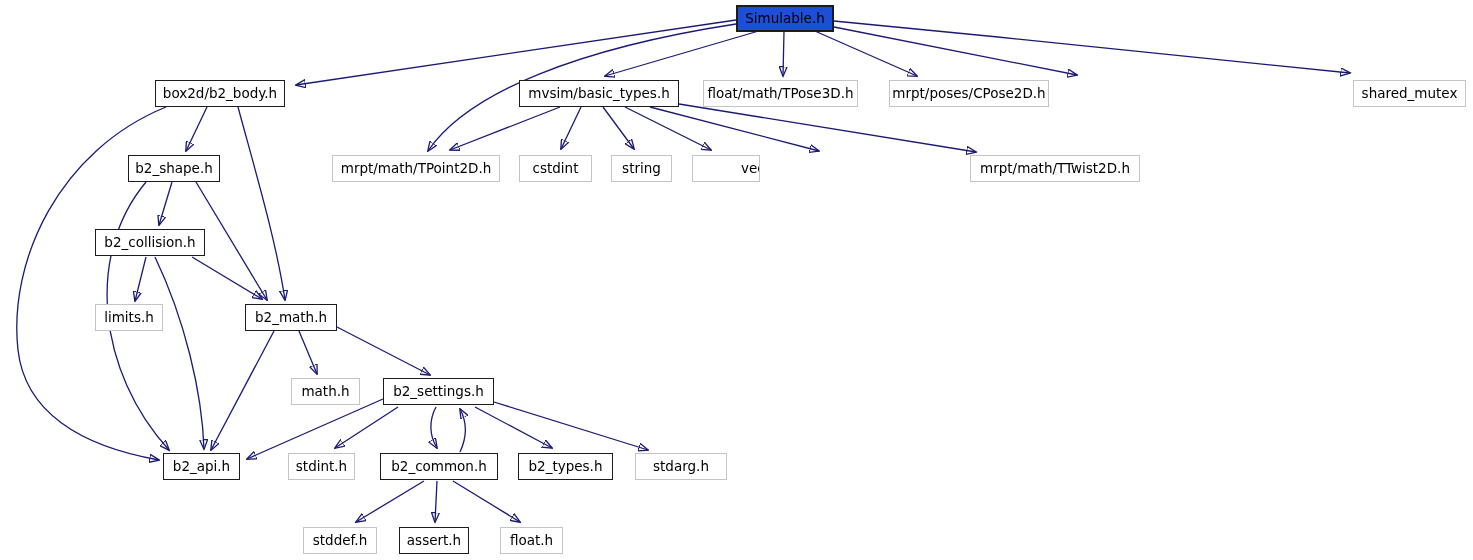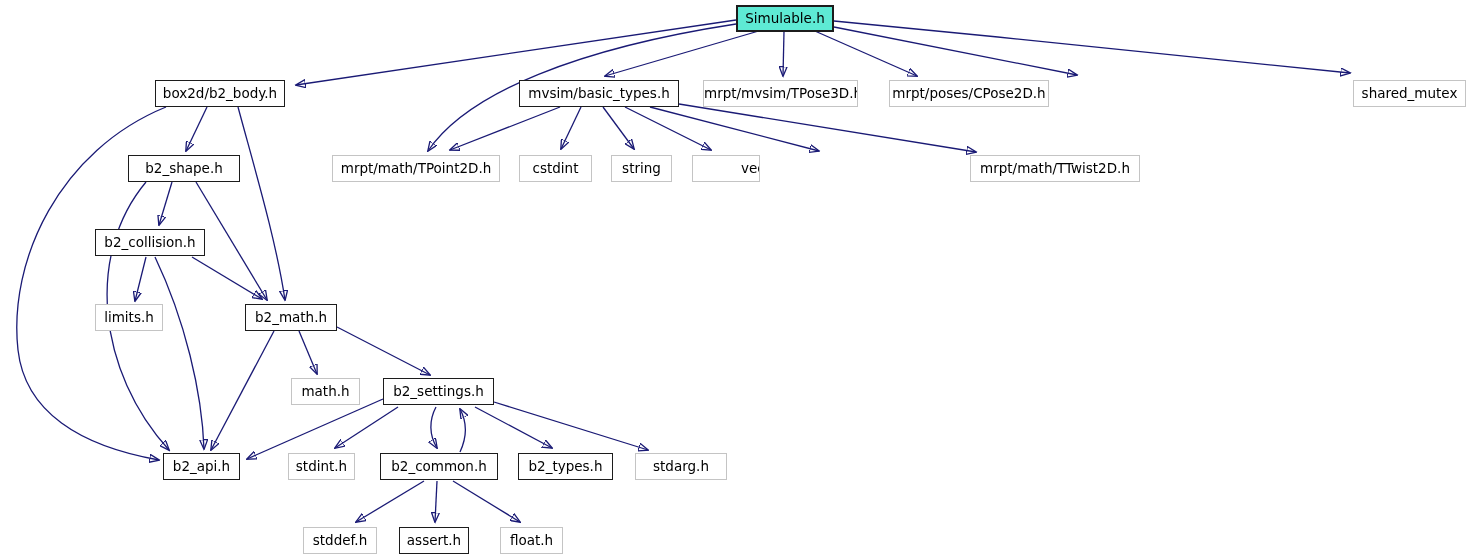--- a/index.html
+++ b/index.html
@@ -19,21 +19,21 @@
     background:#ffffff;
     border:1px solid #c4c4c4;
     color:#000000;
     font-size:13.5px;
     line-height:24px;
     text-align:center;
     white-space:nowrap;
     overflow:hidden;
   }
   .node.internal{border:1.4px solid #1c1c1c;}
-  .node.root{background:#5eead4;border:2px solid #1c1c1c;line-height:22px;}
+  .node.root{background:#1d4ed8;border:2px solid #1c1c1c;line-height:22px;}
 </style>
 </head>
 <body>
 
 <div class="graph-canvas">
 
   <svg class="edges-layer" width="1473" height="560" viewBox="0 0 1473 560" xmlns="http://www.w3.org/2000/svg">
     <defs>
       <marker id="arrow" markerWidth="11" markerHeight="9" refX="9.5" refY="4.5" orient="auto" markerUnits="userSpaceOnUse">
         <path d="M0,0.5 L10,4.5 L0,8.5 z" fill="#1a1a75" stroke="none"></path>
@@ -72,31 +72,31 @@
     <path d="M 603,107 L 634,149" marker-end="url(#arrow)"></path>
     <path d="M 625,107 L 711,150" marker-end="url(#arrow)"></path>
     <path d="M 650,107 L 819,151" marker-end="url(#arrow)"></path>
     <path d="M 679,104 L 976,152" marker-end="url(#arrow)"></path>
   </svg>
 
   <div class="node root" style="left:736px;top:5px;width:98px;">Simulable.h</div>
 
   <div class="node internal" style="left:155px;top:80px;width:130px;">box2d/b2_body.h</div>
   <div class="node internal" style="left:519px;top:80px;width:160px;">mvsim/basic_types.h</div>
-  <div class="node" style="left:703px;top:80px;width:155px;">mrpt/mvsim/TPose3D.h</div>
+  <div class="node" style="left:703px;top:80px;width:155px;">float/math/TPose3D.h</div>
   <div class="node" style="left:889px;top:80px;width:160px;">mrpt/poses/CPose2D.h</div>
   <div class="node" style="left:1353px;top:80px;width:113px;">shared_mutex</div>
 
   <div class="node" style="left:332px;top:155px;width:168px;">mrpt/math/TPoint2D.h</div>
   <div class="node" style="left:519px;top:155px;width:73px;">cstdint</div>
   <div class="node" style="left:611px;top:155px;width:61px;">string</div>
   <div class="node" style="left:692px;top:155px;width:68px;padding-left:48px;">vector</div>
   <div class="node" style="left:970px;top:155px;width:170px;">mrpt/math/TTwist2D.h</div>
 
-  <div class="node internal" style="left:128px;top:155px;width:112px;">b2_shape.h</div>
+  <div class="node internal" style="left:128px;top:155px;width:92px;">b2_shape.h</div>
   <div class="node internal" style="left:95px;top:229px;width:110px;">b2_collision.h</div>
   <div class="node" style="left:95px;top:304px;width:68px;">limits.h</div>
   <div class="node internal" style="left:245px;top:304px;width:92px;">b2_math.h</div>
   <div class="node" style="left:291px;top:378px;width:69px;">math.h</div>
   <div class="node internal" style="left:383px;top:378px;width:111px;">b2_settings.h</div>
 
   <div class="node internal" style="left:163px;top:453px;width:77px;">b2_api.h</div>
   <div class="node" style="left:288px;top:453px;width:67px;">stdint.h</div>
   <div class="node internal" style="left:380px;top:453px;width:118px;">b2_common.h</div>
   <div class="node internal" style="left:518px;top:453px;width:95px;">b2_types.h</div>

